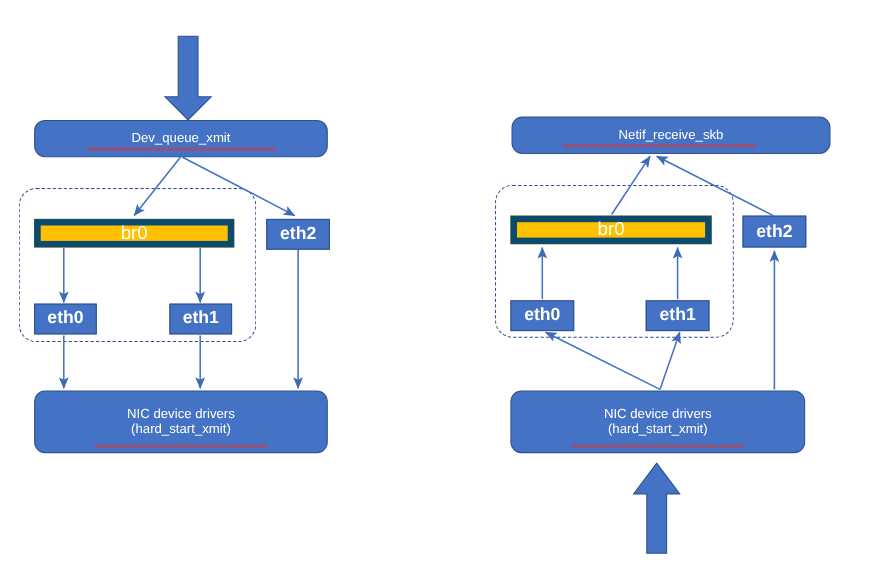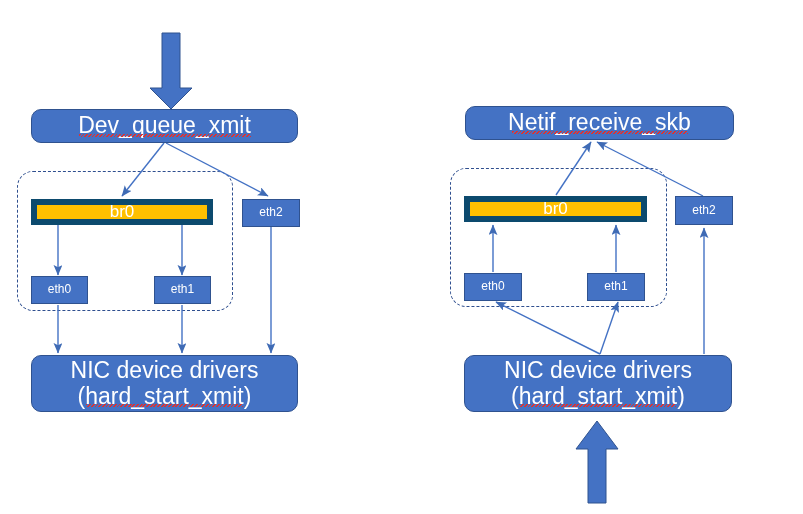--- a/index.html
+++ b/index.html
@@ -33,27 +33,28 @@
     border: 1px solid #2F528F;
   }
   .node.orange {
     background: #FFC000;
     border: 6px solid #0c4a6e;
   }
   .node.rounded {
     border-radius: 10px;
   }
   .node.big {
-    font-size: 23px;
+    font-size: 12px;
   }
   .node.mid {
     font-size: 17px;
   }
   .node.small {
-    font-size: 12px;
+    font-size: 16px;
+    font-weight: bold;
   }
   .spellline {
     text-decoration: none;
     position: relative;
   }
   .dashbox {
     position: absolute;
     box-sizing: border-box;
     border: 1.3px dashed #2F4F8F;
     border-radius: 16px;
@@ -142,21 +143,21 @@
   <div class="node blue small" style="left:242px; top:199px; width:58px; height:28px;">
     <span>eth2</span>
   </div>
 
   <div class="node blue rounded big" style="left:31px; top:355px; width:267px; height:57px; flex-direction:column;">
     <span>NIC device drivers</span>
     <span>(hard_start_xmit)</span>
   </div>
   <div class="squig" style="left:86px; top:404px; width:157px;"></div>
 
-  <div class="node blue rounded big" style="left:465px; top:106px; width:269px; height:34px;">
+  <div class="node blue rounded big" style="left:465px; top:106px; width:290px; height:34px;">
     <span class="spellline">Netif_receive_skb</span>
   </div>
   <div class="squig" style="left:512px; top:131px; width:176px;"></div>
 
   <div class="node orange mid" style="left:464px; top:196px; width:183px; height:26px;">
     <span>br0</span>
   </div>
 
   <div class="node blue small" style="left:464px; top:273px; width:58px; height:28px;">
     <span>eth0</span>

